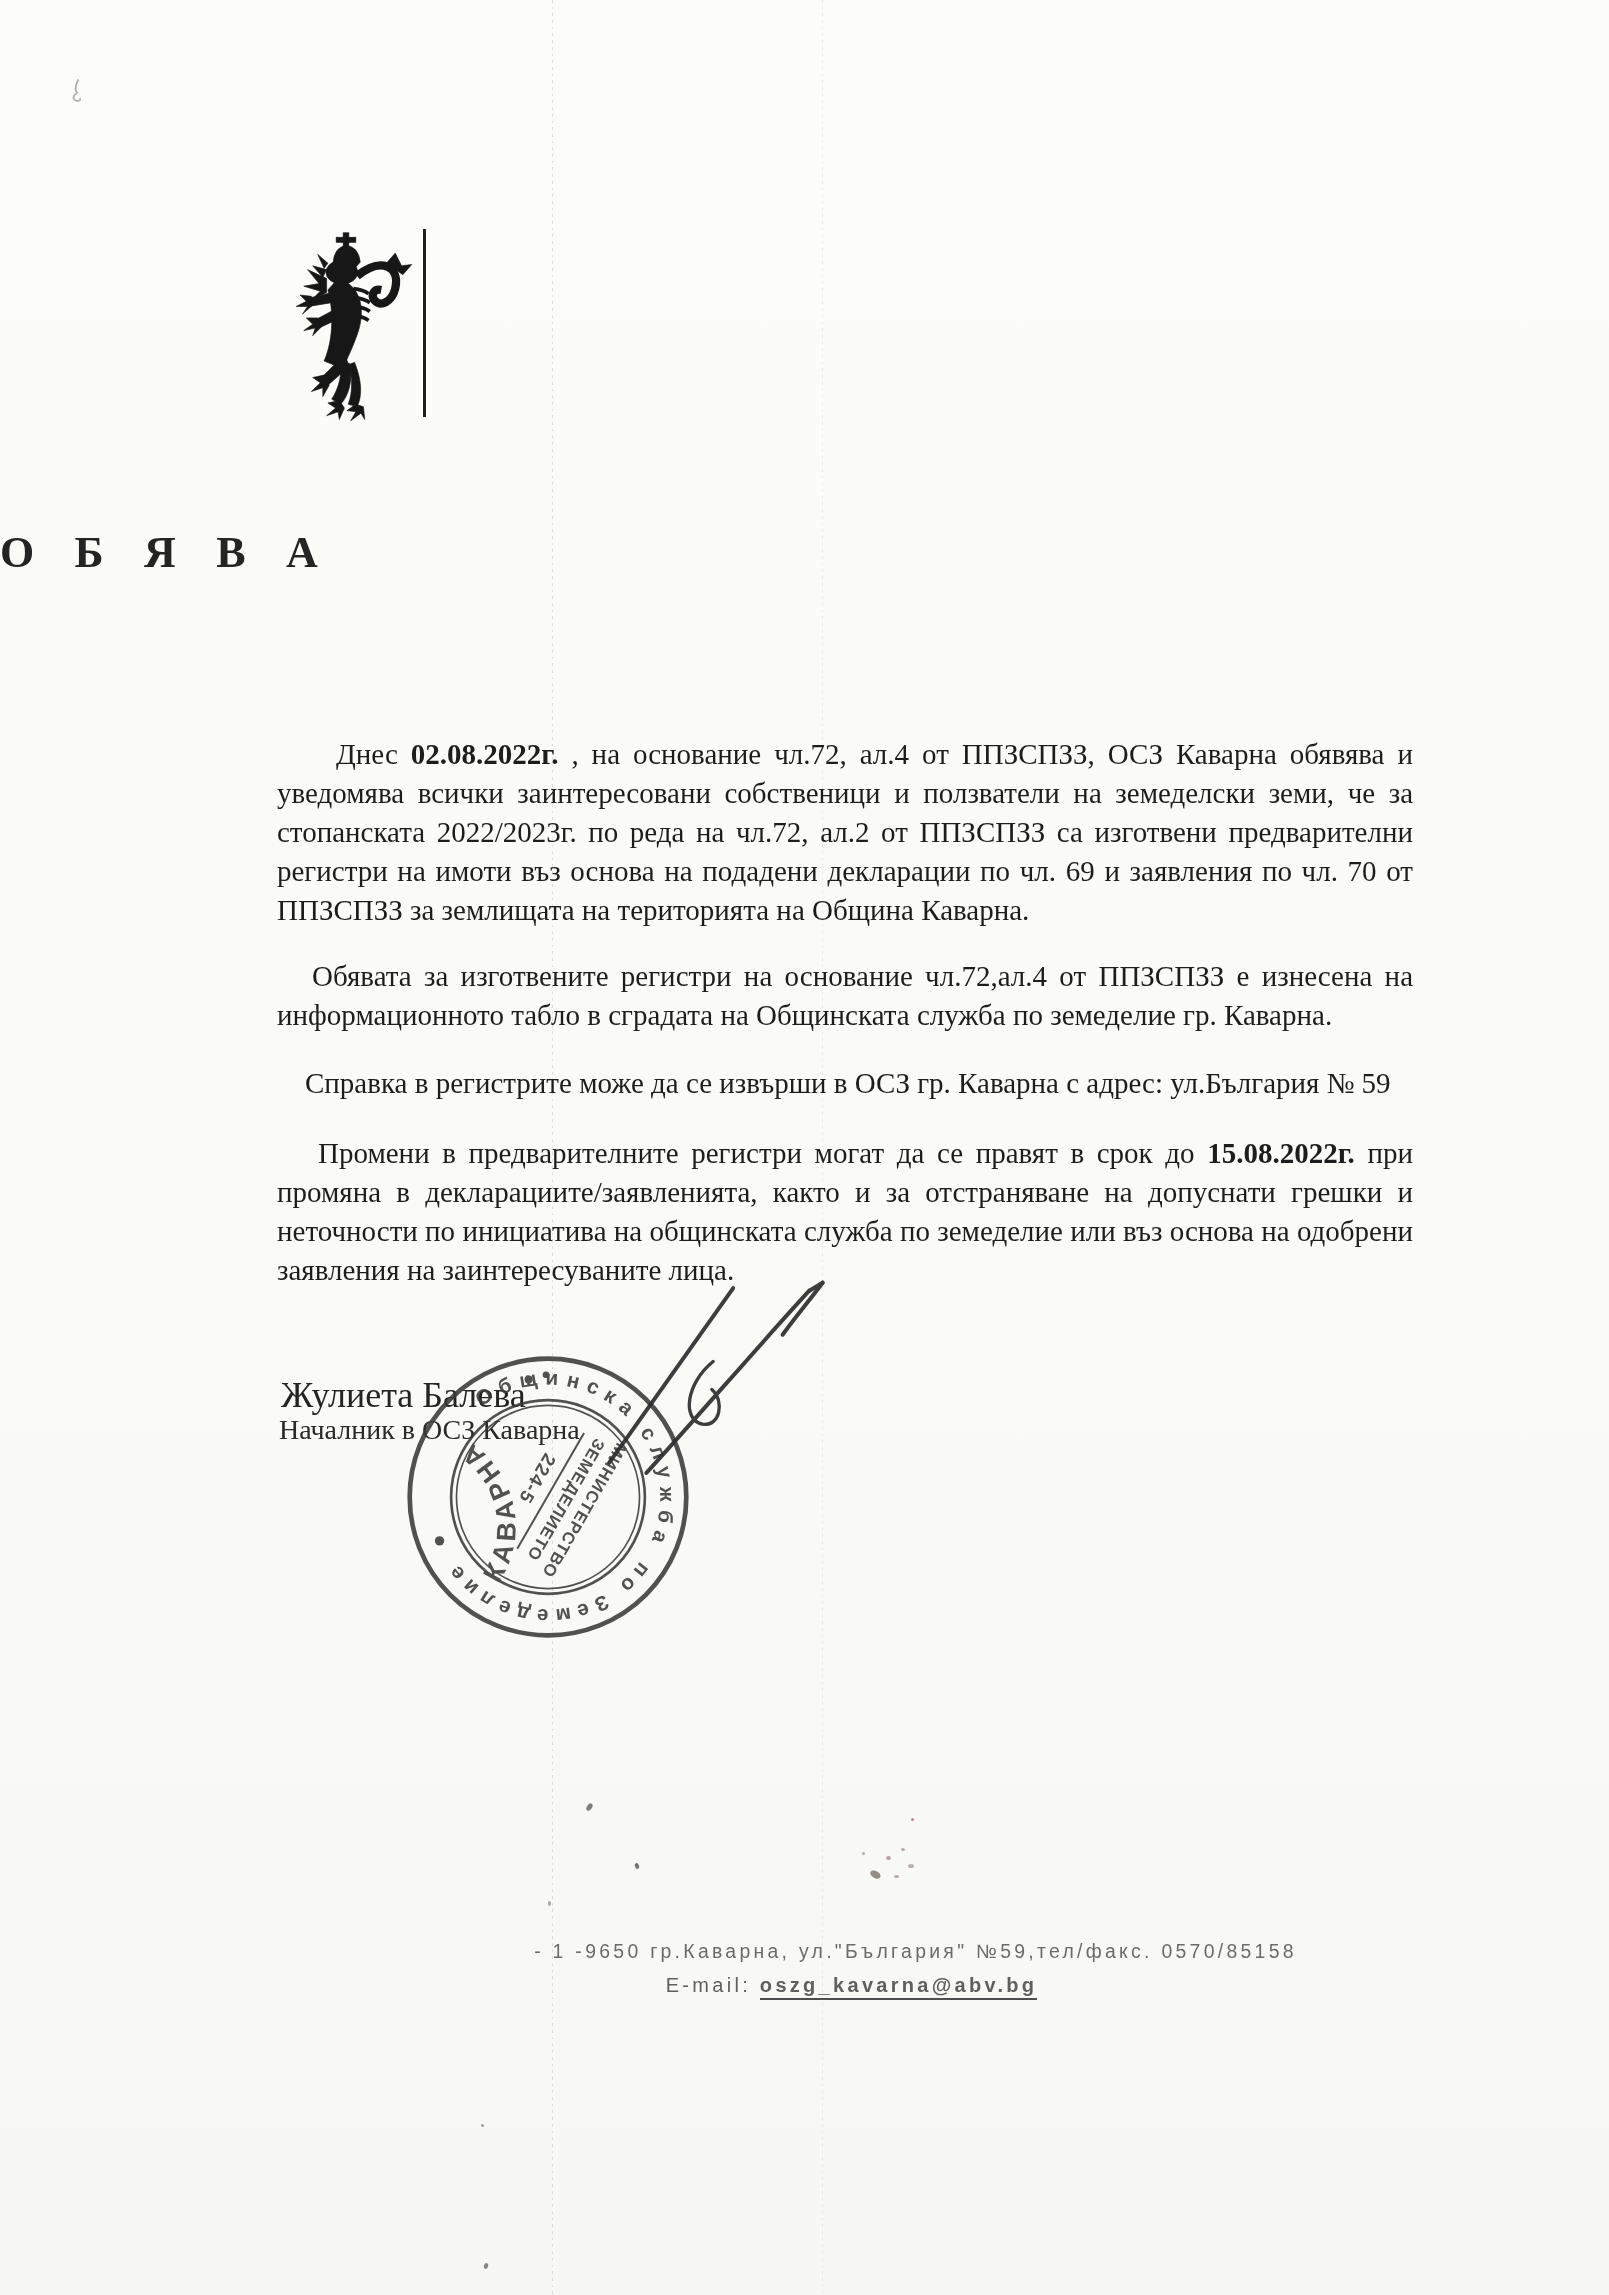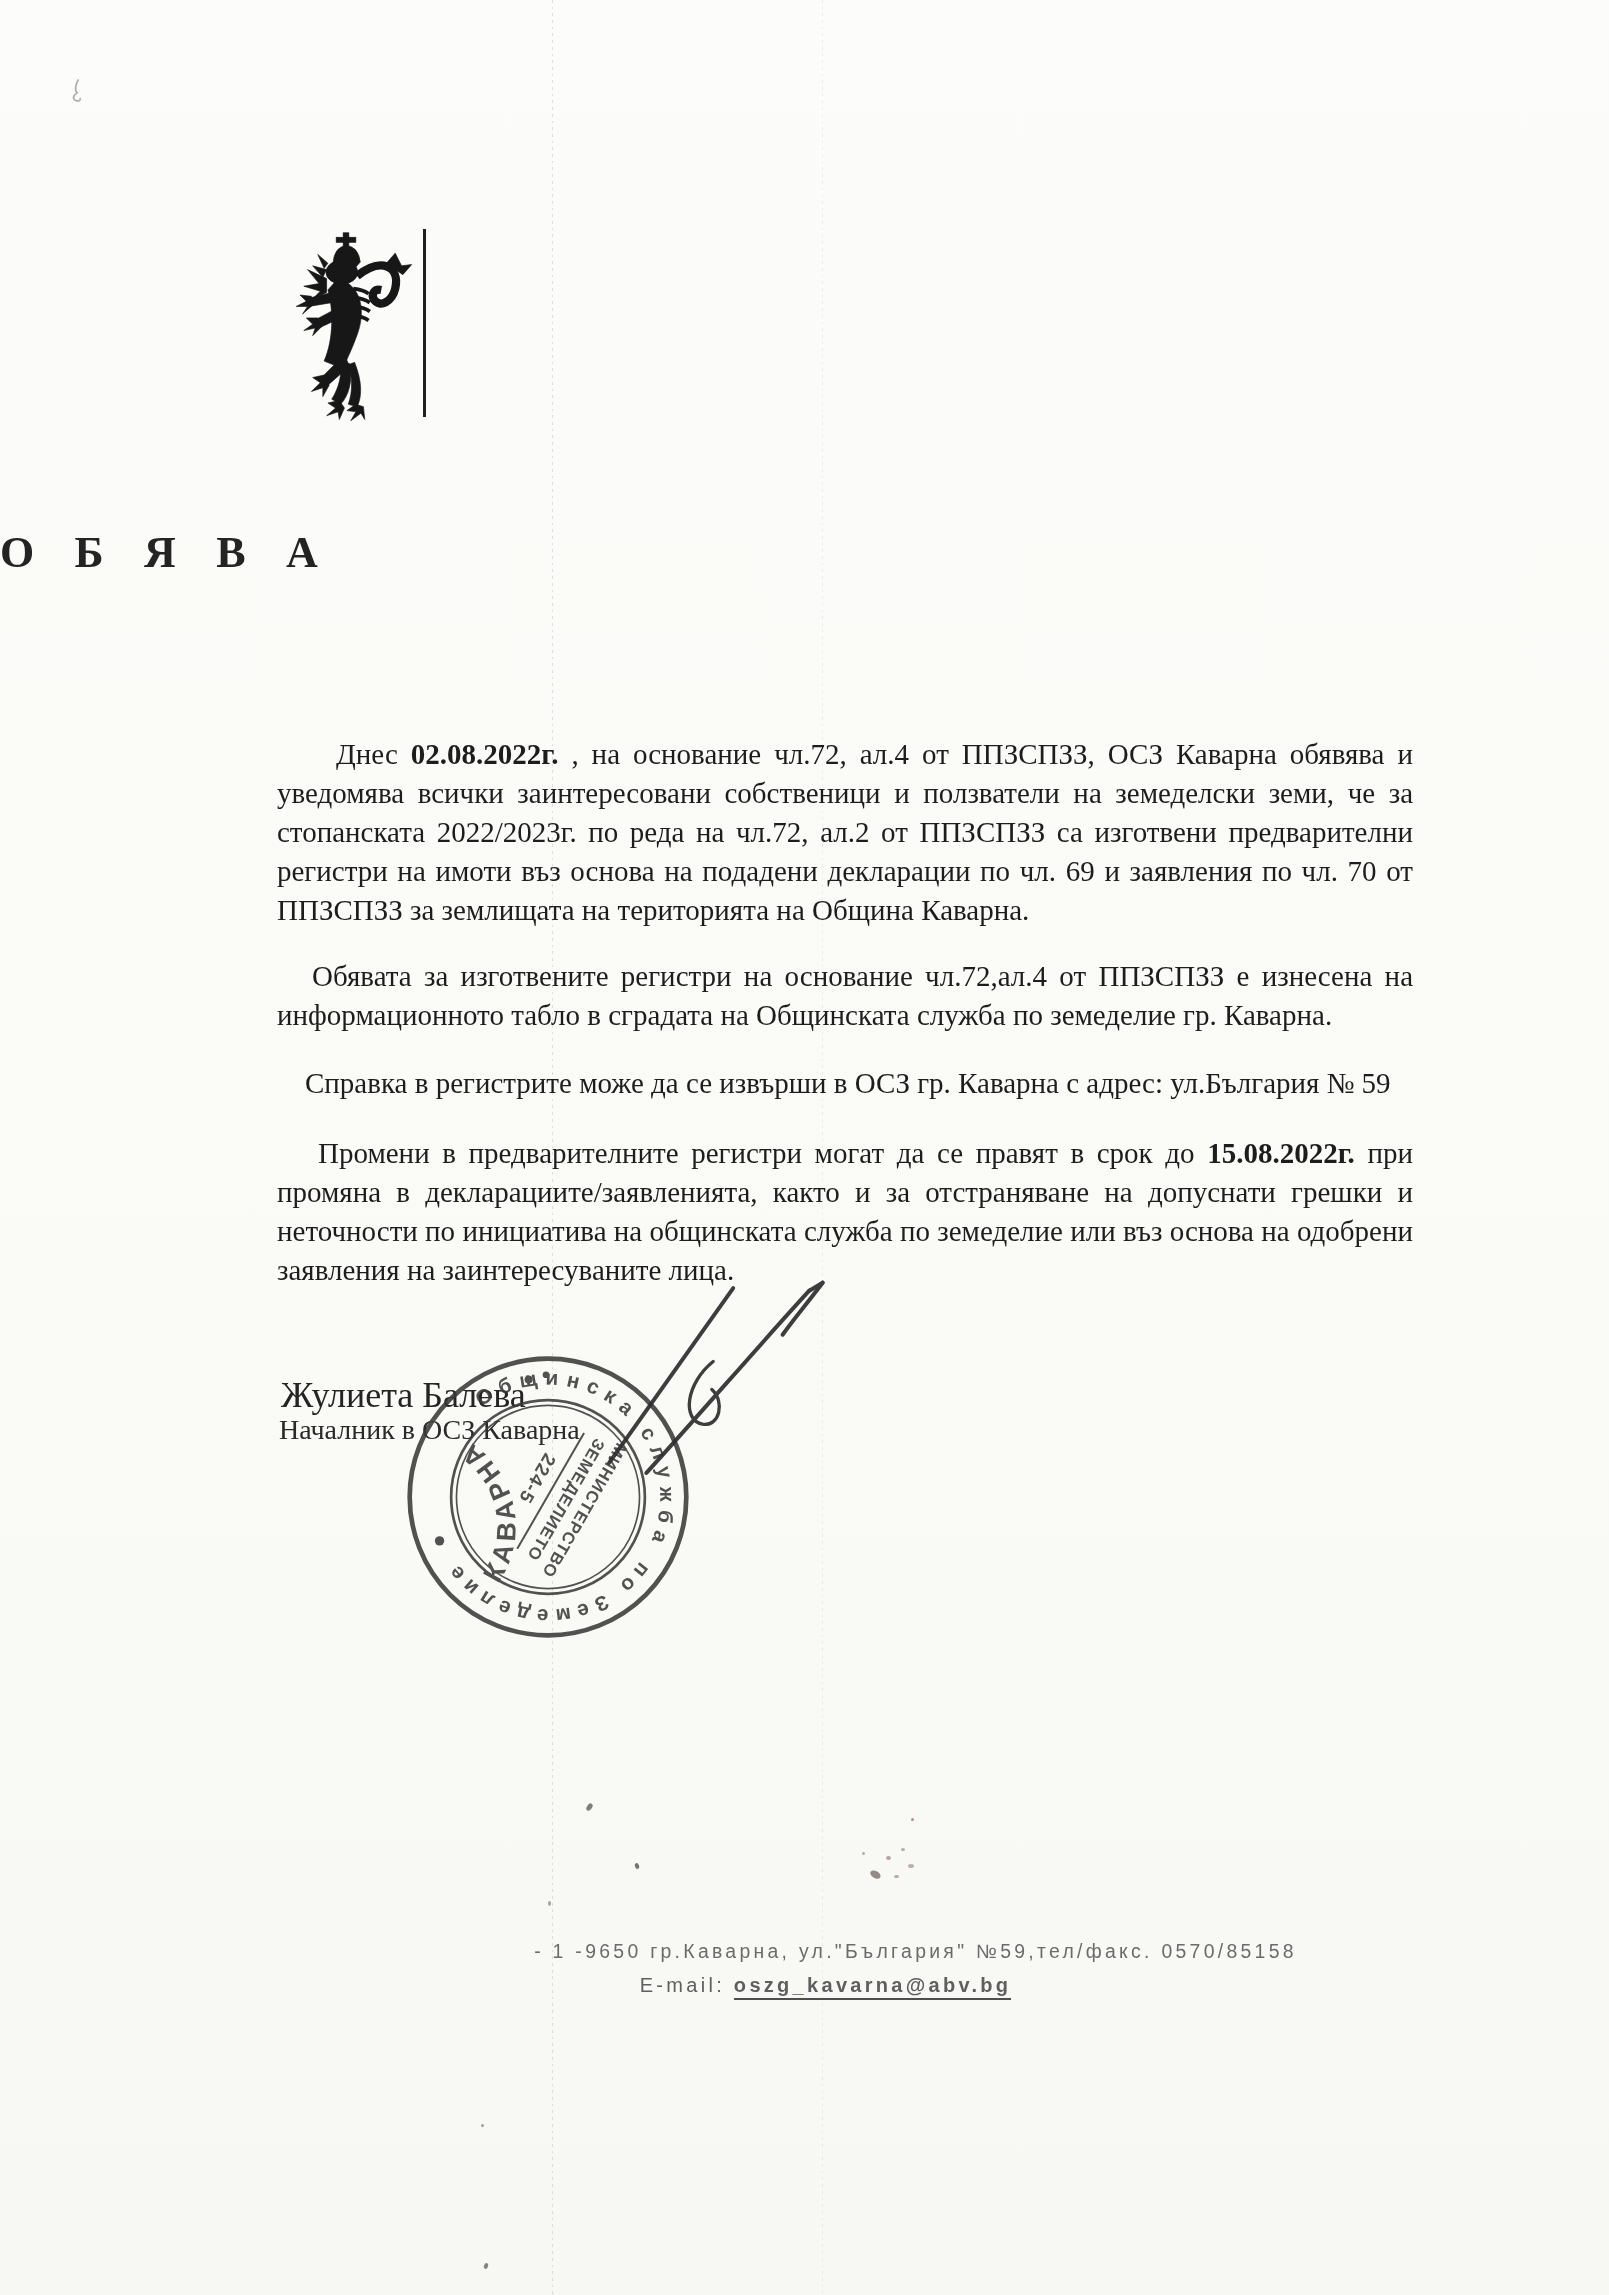--- a/index.html
+++ b/index.html
@@ -47,21 +47,21 @@
   .signame{position:absolute;left:281px;top:1374px;font-size:36px;font-weight:normal;color:#242424;}
   .sigrole{position:absolute;left:279px;top:1414px;font-size:28px;color:#2a2a2a;}
 
   
   .stamp{position:absolute;left:401px;top:1350px;width:294px;height:294px;opacity:.88;}
   .penstrokes{position:absolute;left:561px;top:1256px;width:287px;height:287px;}
 
   
   .footer1{position:absolute;left:194px;top:1940px;width:1443px;text-align:center;
            font-family:"Liberation Sans",sans-serif;font-size:19.4px;letter-spacing:3.3px;color:#6b6b6b;}
-  .footer2{position:absolute;left:104px;top:1974px;width:1443px;text-align:center;
+  .footer2{position:absolute;left:130px;top:1974px;width:1443px;text-align:center;
            font-family:"Liberation Sans",sans-serif;font-size:20px;letter-spacing:3.3px;color:#5f5f5f;}
   .footer2 .email{border-bottom:2px solid #4e4e4e;padding-bottom:2px;font-weight:bold;}
 
   
   .spk{position:absolute;border-radius:50%;background:#555;}
   .squiggle{position:absolute;left:69px;top:78px;width:17.4px;height:27px;}
 </style>
 </head>
 <body>
 

